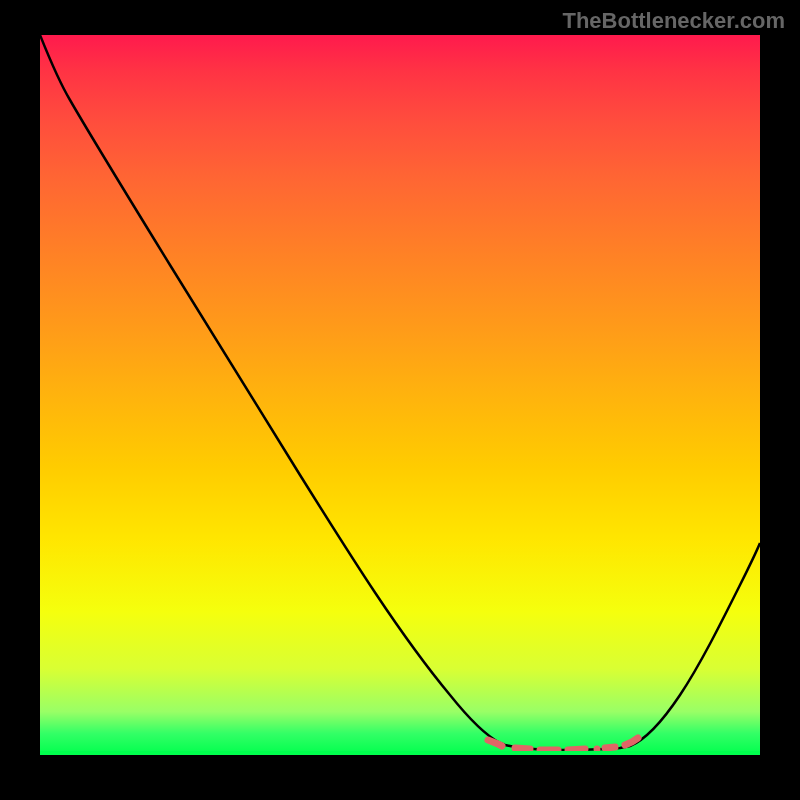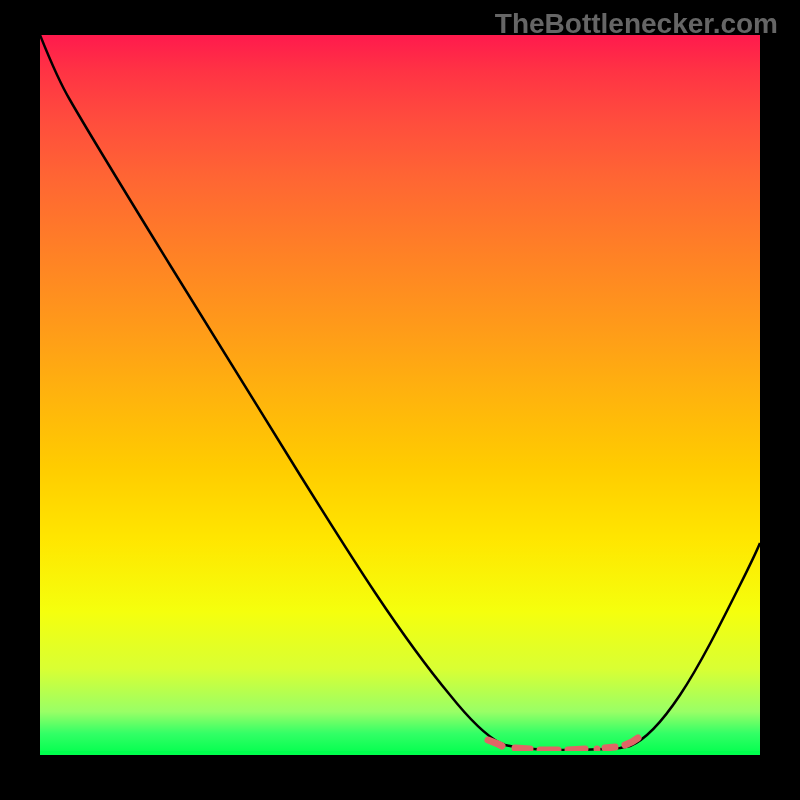--- a/index.html
+++ b/index.html
@@ -10,23 +10,23 @@
     body {
       width: 800px;
       height: 800px;
       background: #000;
       position: relative;
       font-family: Arial, sans-serif;
     }
     .watermark {
       position: absolute;
       top: 8px;
-      right: 22px;
+      right: 15px;
       color: #666;
-      font-size: 28px;
+      font-size: 22px;
       font-weight: bold;
       z-index: 10;
     }
     .chart-area {
       position: absolute;
       left: 40px;
       top: 35px;
       width: 720px;
       height: 720px;
       overflow: hidden;

